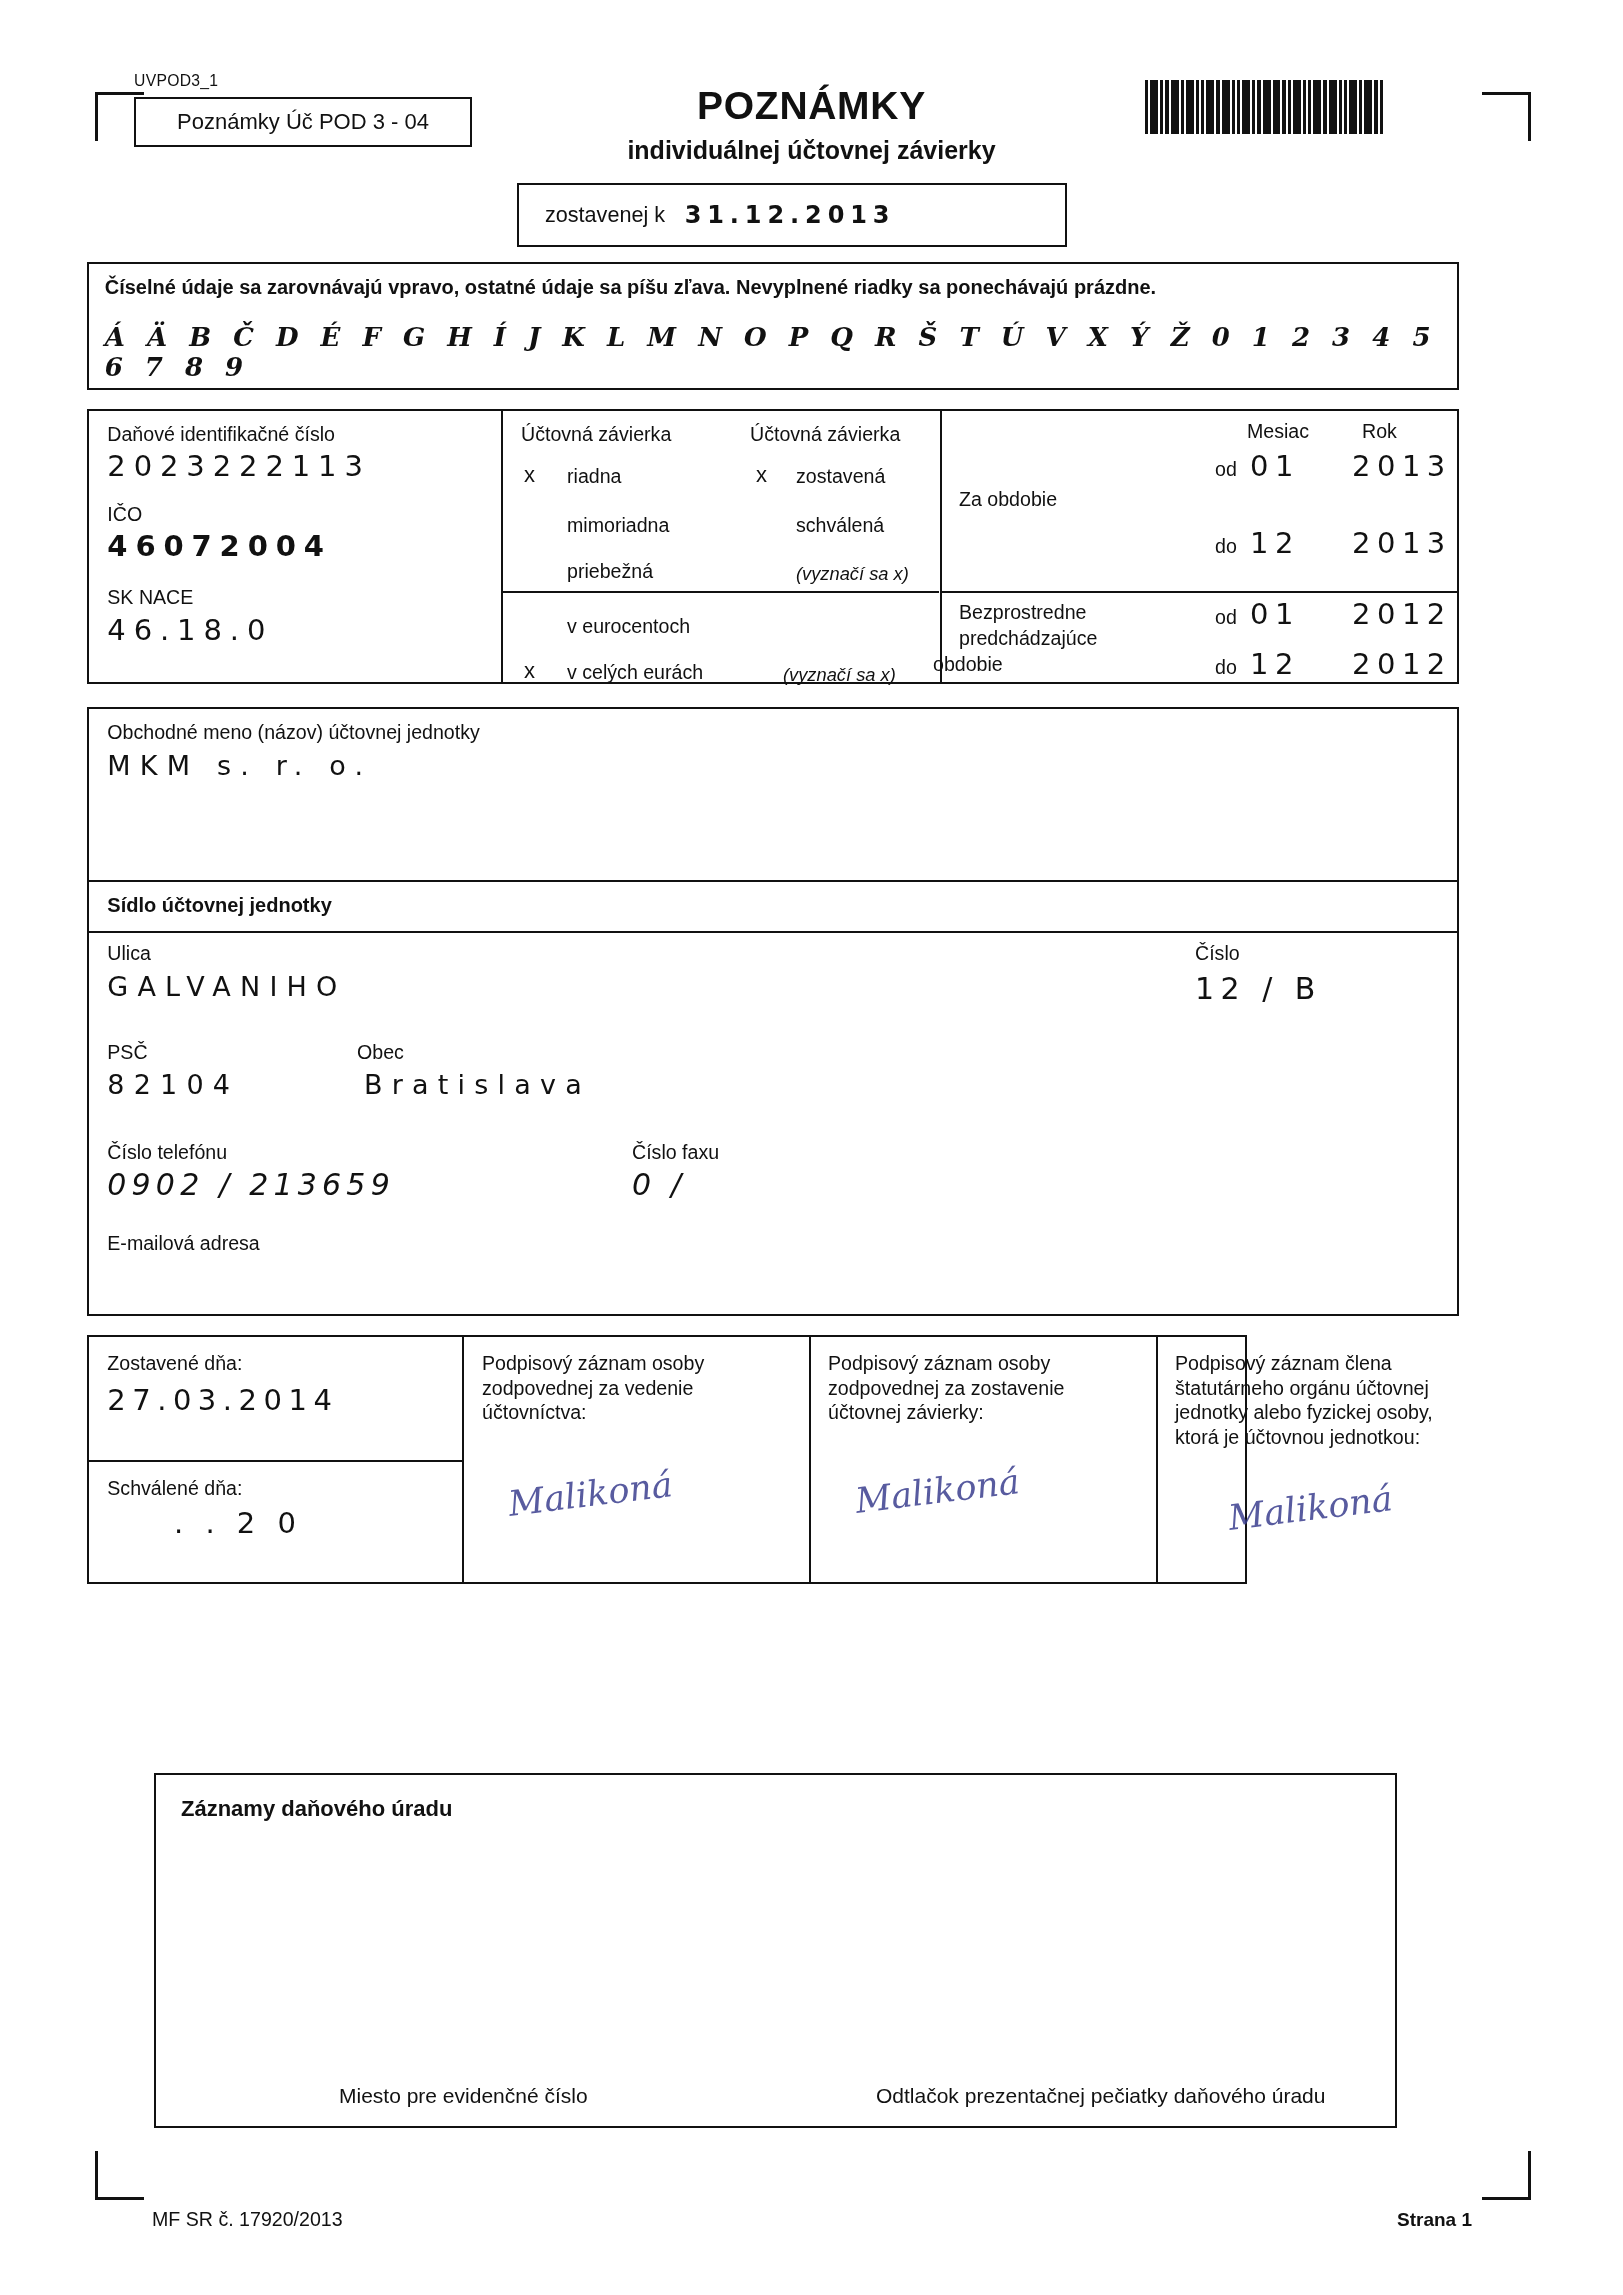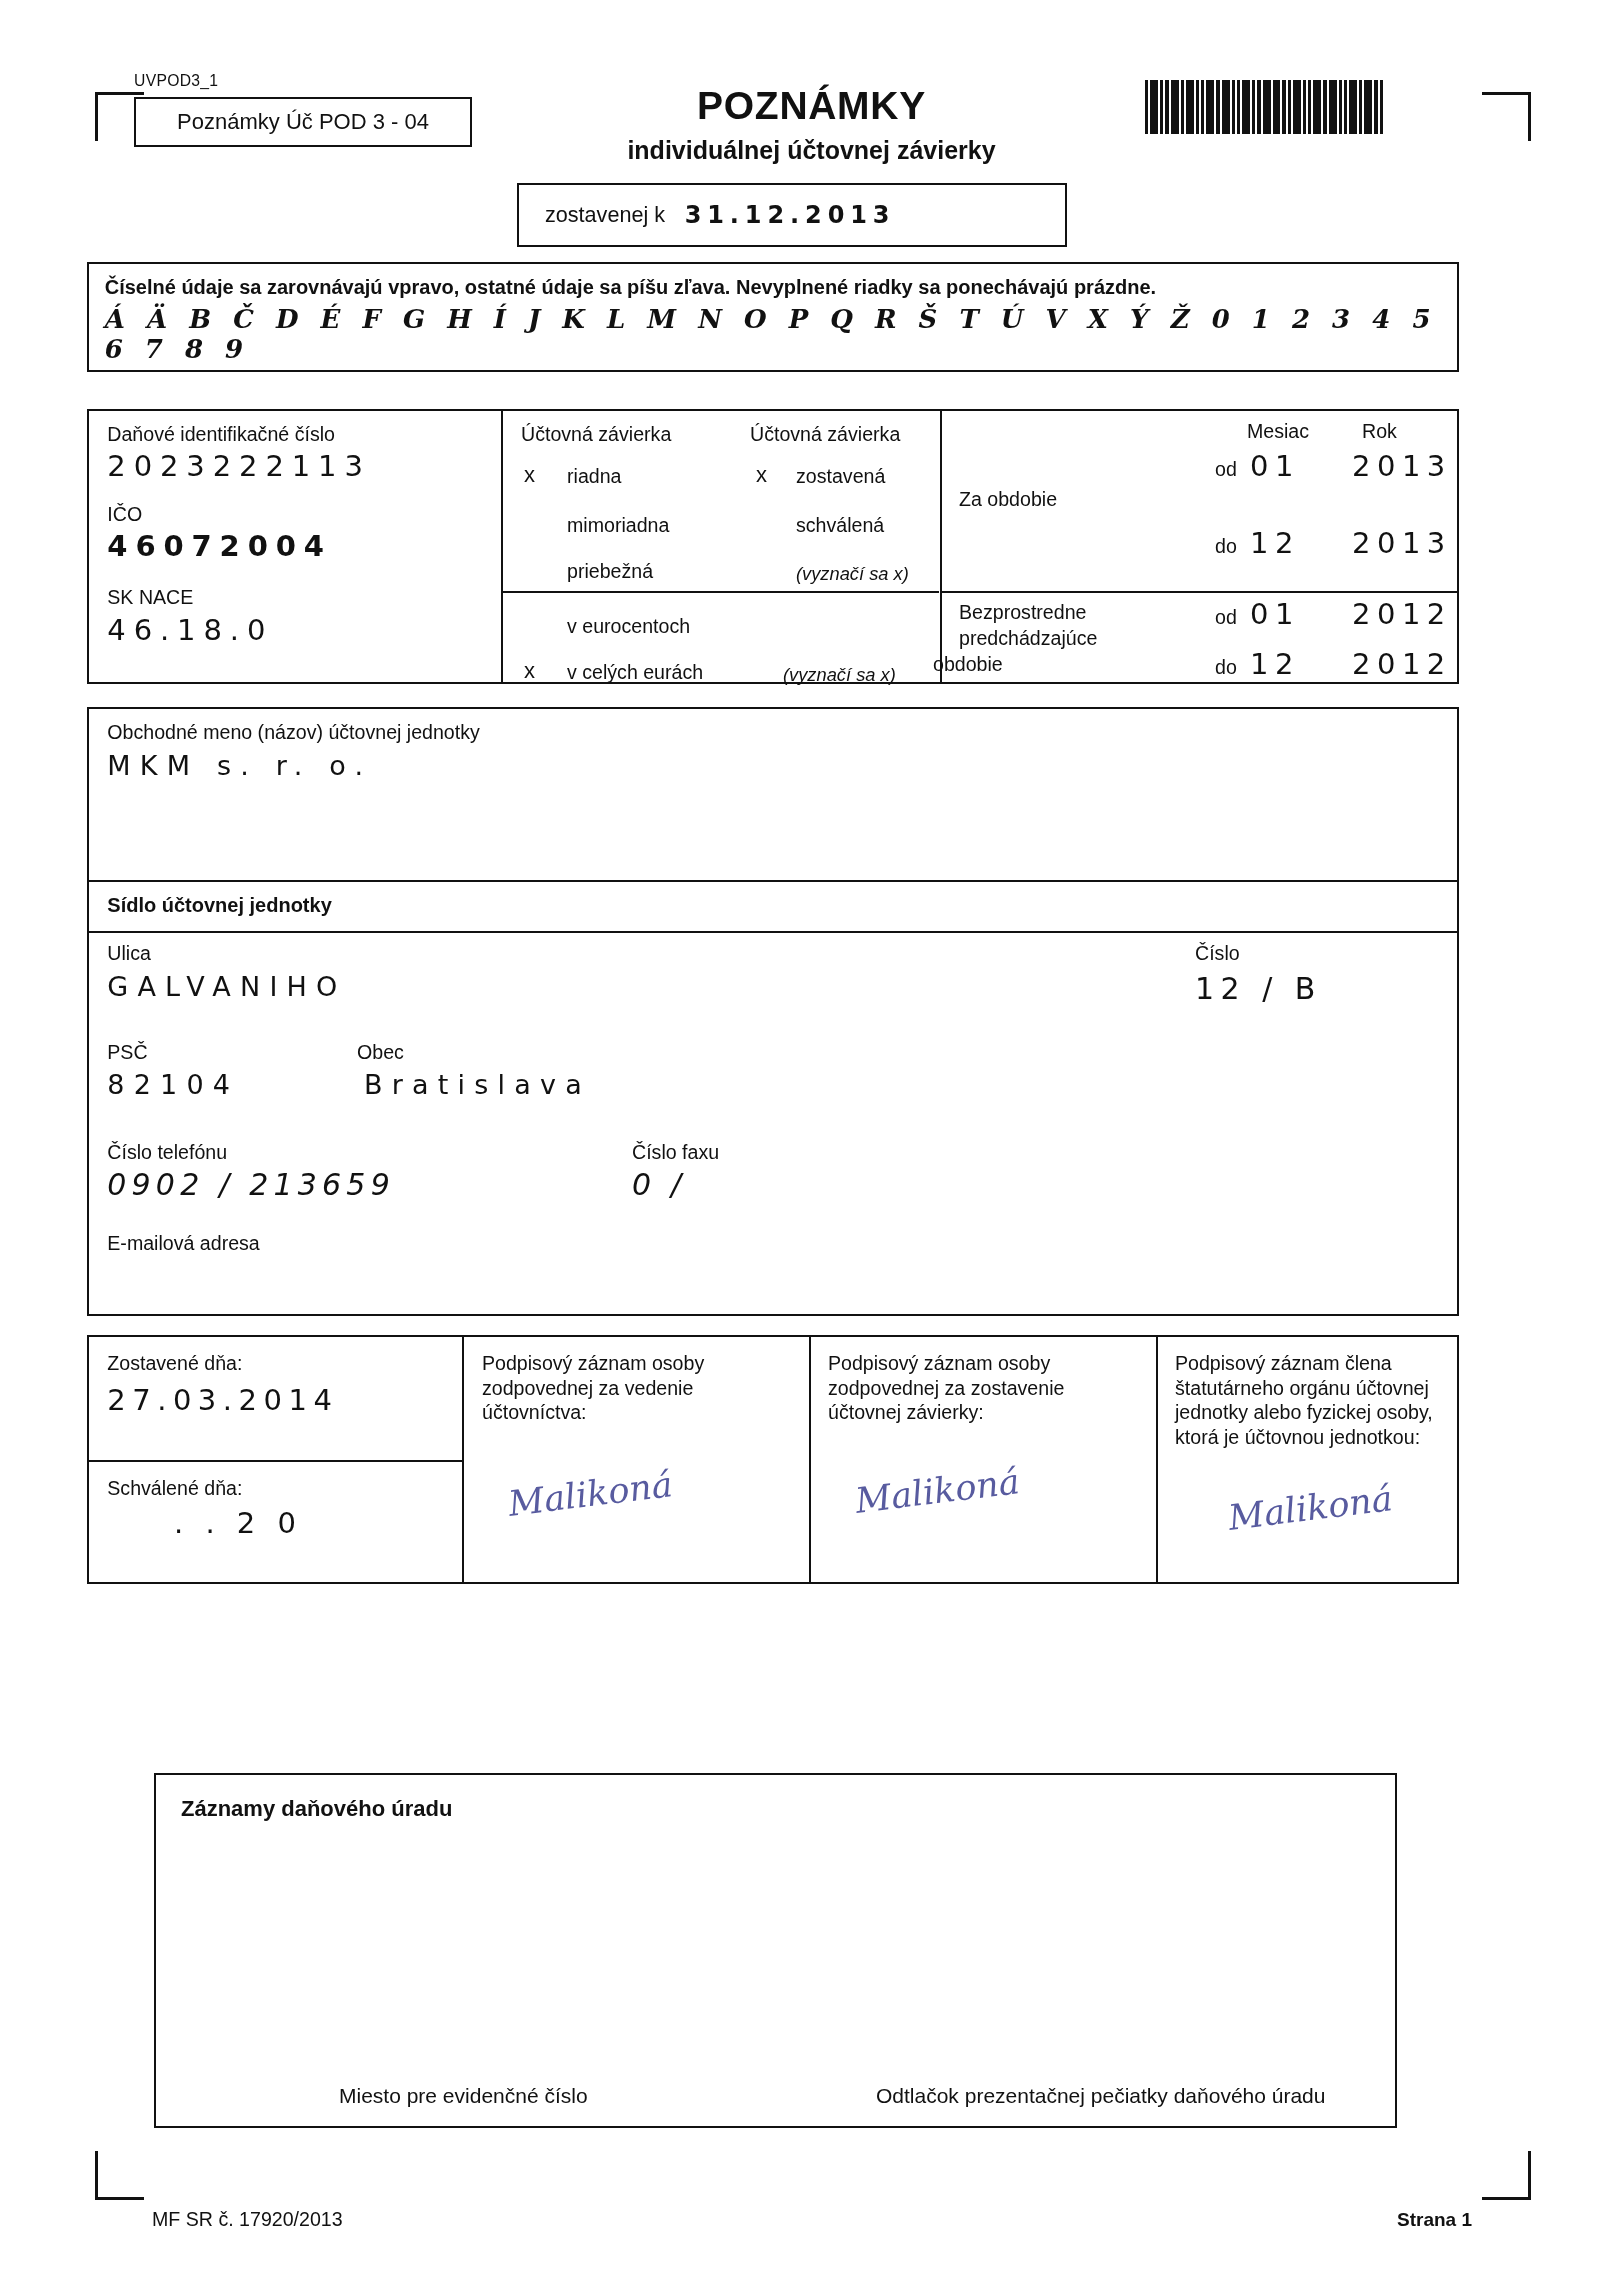--- a/index.html
+++ b/index.html
@@ -27,21 +27,21 @@
   .barcode{position:absolute;right:216px;top:80px;width:262px;height:54px;}
   .barcode i{display:inline-block;background:#111;height:54px;margin-right:2px;vertical-align:top;}
 
   .period-box{position:absolute;left:517px;top:183px;width:550px;height:64px;border:2px solid #111;
               display:flex;align-items:center;padding-left:26px;box-sizing:border-box;}
   .period-box .lbl{font-size:21.6px;margin-right:19.6px;}
   .period-box .val{font-size:24px;letter-spacing:5.9px;font-family:"DejaVu Sans", sans-serif;font-weight:bold;}
 
   
   .instr{position:absolute;left:87px;top:262px;width:1372px;border:2px solid #111;box-sizing:border-box;padding:11.8px 15.7px 6.5px 15.7px;}
-  .instr .l1{font-size:20px;font-weight:bold;margin-bottom:5px;}
+  .instr .l1{font-size:20px;font-weight:bold;margin-bottom:23px;}
   .instr .l2{font-size:20px;margin-bottom:9.2px;}
   .instr .alpha{font-size:26px;font-style:italic;font-weight:bold;letter-spacing:6.5px;font-family:"DejaVu Serif", serif;}
 
   
   .idgrid{position:absolute;left:87px;top:409px;width:1372px;height:275px;border:2px solid #111;box-sizing:border-box;}
   .vline{position:absolute;top:0;bottom:0;width:2px;background:#111;}
   .hline{position:absolute;left:0;right:0;height:2px;background:#111;}
 
   .lbl-sm{font-size:19.6px;}
   .val-lg{font-size:29px;letter-spacing:7.9px;font-family:"DejaVu Sans", sans-serif;}
@@ -49,21 +49,21 @@
   .cell{position:absolute;box-sizing:border-box;}
 
   .chk{font-size:22px;}
   .italic-note{font-style:italic;font-size:18.3px;}
 
   
   .company{position:absolute;left:87px;top:707px;width:1372px;height:609px;border:2px solid #111;box-sizing:border-box;}
   .big-val{font-size:27px;letter-spacing:9.2px;font-family:"DejaVu Sans", sans-serif;}
 
   
-  .sig{position:absolute;left:87px;top:1335px;width:1372px;height:249px;border:2px solid #111;box-sizing:border-box;}
+  .sig{position:absolute;left:87px;top:1335px;width:1160px;height:249px;border:2px solid #111;box-sizing:border-box;}
   .sig .hdr{font-size:19.6px;line-height:1.25;}
   .sign{font-family:"DejaVu Serif", serif;font-style:italic;font-size:35px;color:#3b3f8f;transform:rotate(-7deg);opacity:.85;}
 
   
   .taxbox{position:absolute;left:154px;top:1773px;width:1243px;height:355px;border:2px solid #111;box-sizing:border-box;}
   .taxbox .t{position:absolute;left:25px;top:21px;font-size:22px;font-weight:bold;}
   .taxbox .b1{position:absolute;left:183px;bottom:18.3px;font-size:21px;}
   .taxbox .b2{position:absolute;left:720px;bottom:18.3px;font-size:21px;}
 
   .footer-left{position:absolute;left:152px;bottom:64px;font-size:19.6px;}

